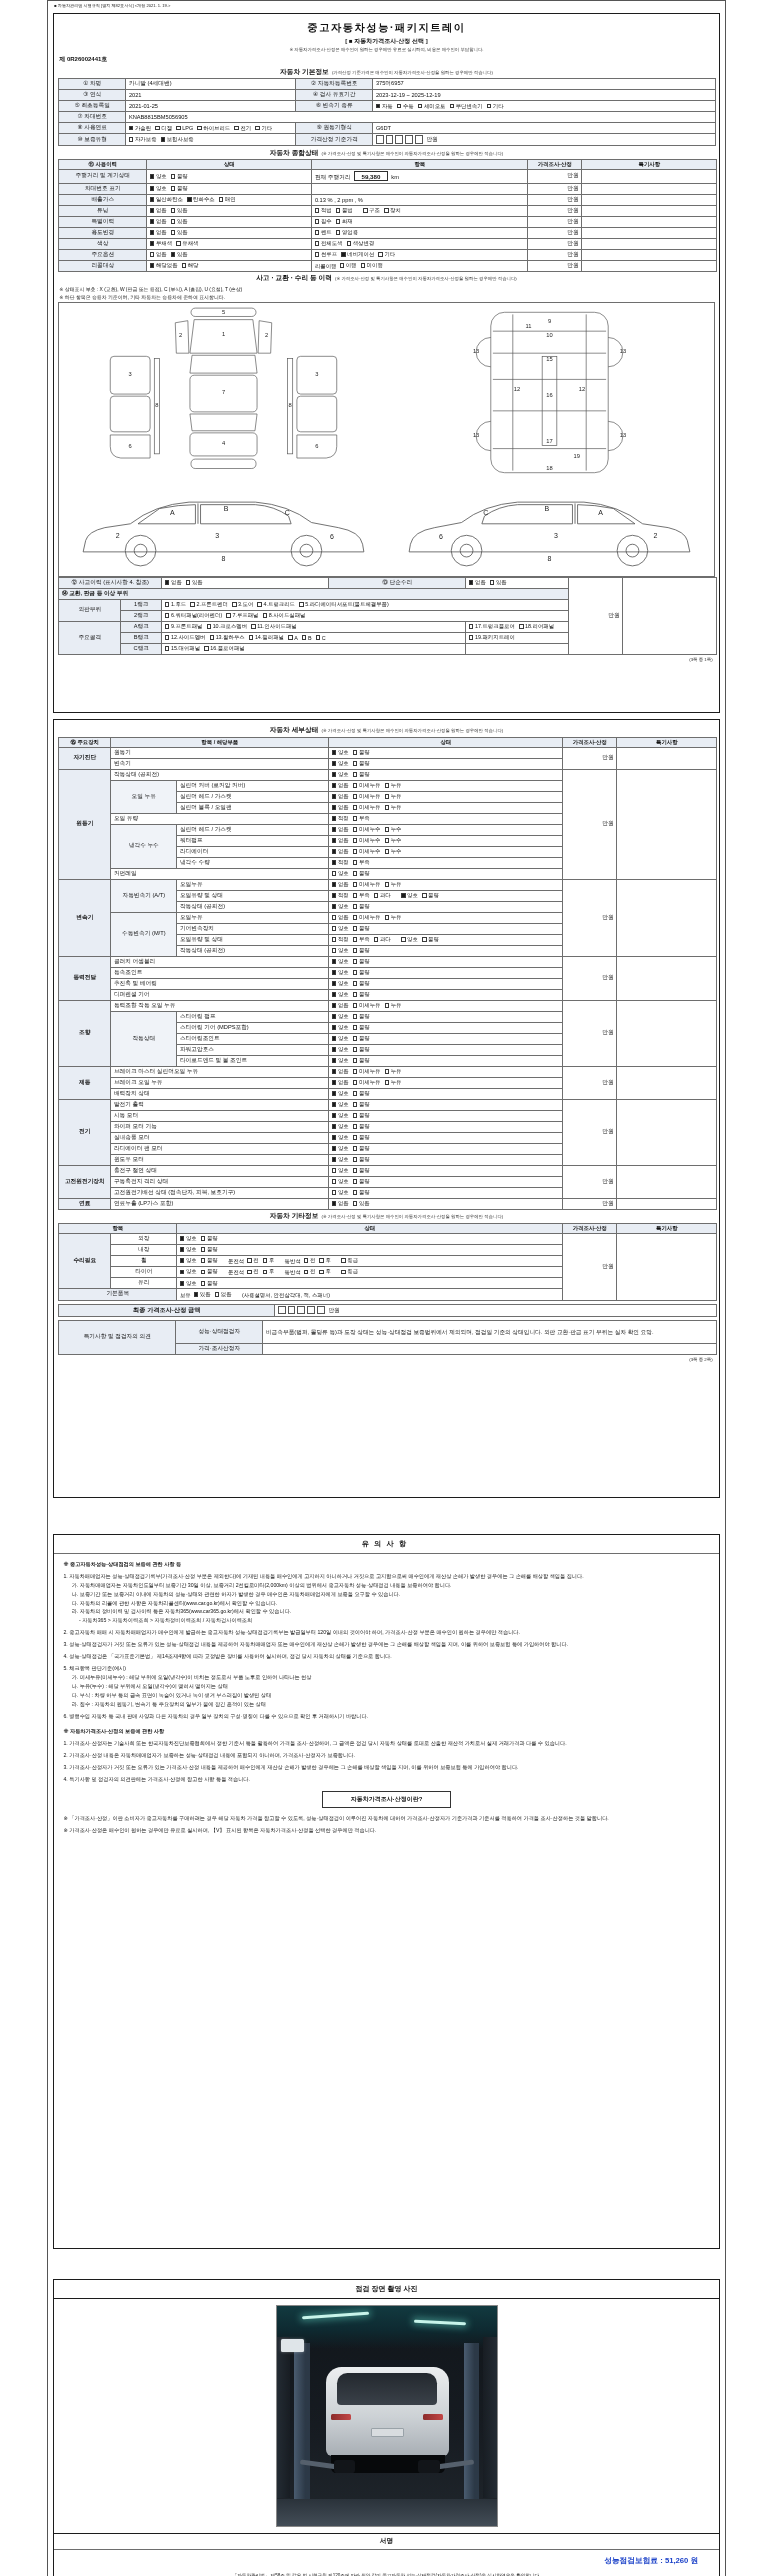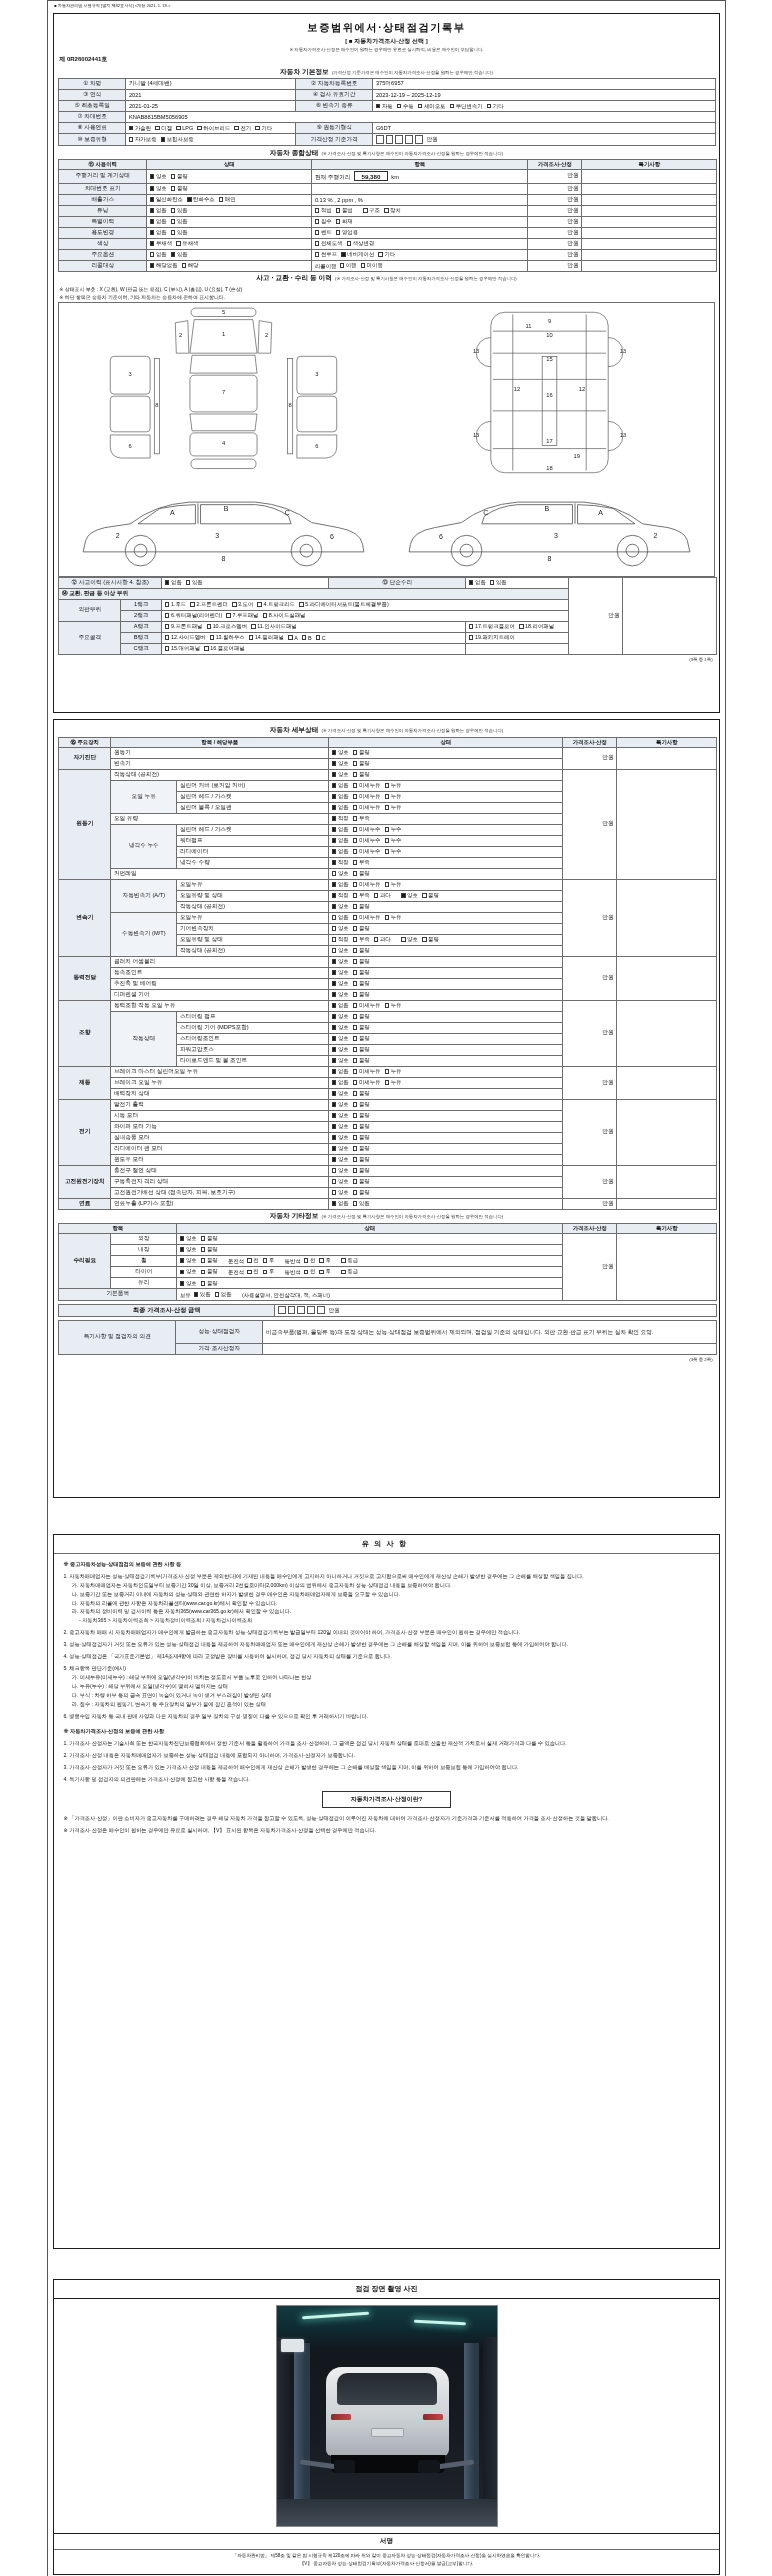--- a/index.html
+++ b/index.html
@@ -95,21 +95,21 @@
   .sign-lines { font-size:4.6px; text-align:center; line-height:1.7; padding:2.1px 0 1px; color:#111; }
 </style>
 </head>
 <body>
 
 <div class="sheet">
 
   <div class="top-note">■ 자동차관리법 시행규칙 [별지 제82호서식] &lt;개정 2021. 1. 19.&gt;</div>
 
   <section class="box" id="box1">
-    <div class="doc-title">보증범위에서·상태점검기록부</div>
+    <div class="doc-title">중고자동차성능·패키지트레이</div>
     <div class="doc-sub">[ ■ 자동차가격조사·산정 선택 ]</div>
     <div class="doc-subnote">※ 자동차가격조사·산정은 매수인이 원하는 경우에만 유료로 실시하며, 비용은 매수인이 부담합니다.</div>
     <div class="doc-no">제 0R26002441호</div>
 
     <div class="sec-t">
       <span>자동차 기본정보</span><span class="nt">(가격산정 기준가격은 매수인이 자동차가격조사·산정을 원하는 경우에만 적습니다)</span>
     </div>
     <table class="tbl">
       <colgroup>
           <col style="width:67px">
@@ -1383,20 +1383,21 @@
         <div class="ph-plate"></div>
       </div>
       <div class="ph-under"></div>
       <div class="ph-arm al"></div>
       <div class="ph-arm ar"></div>
       <div class="ph-wheel wl"></div>
       <div class="ph-wheel wr"></div>
       <div class="ph-floor"></div>
     </div>
     <div class="sign-head">서명</div>
+    <div class="fee">성능점검보험료 : 51,260 원</div>
     <div class="sign-lines">
       <div>「자동차관리법」 제58조 및 같은 법 시행규칙 제120조에 따라 위와 같이 중고자동차 성능·상태점검(자동차가격조사·산정)을 실시하였음을 확인합니다.</div>
       <div>【V】 중고자동차 성능·상태점검기록부(자동차가격조사·산정서)를 발급(교부)합니다.</div>
     </div>
   </section>
 
 </div>
 
 
 </body></html>

